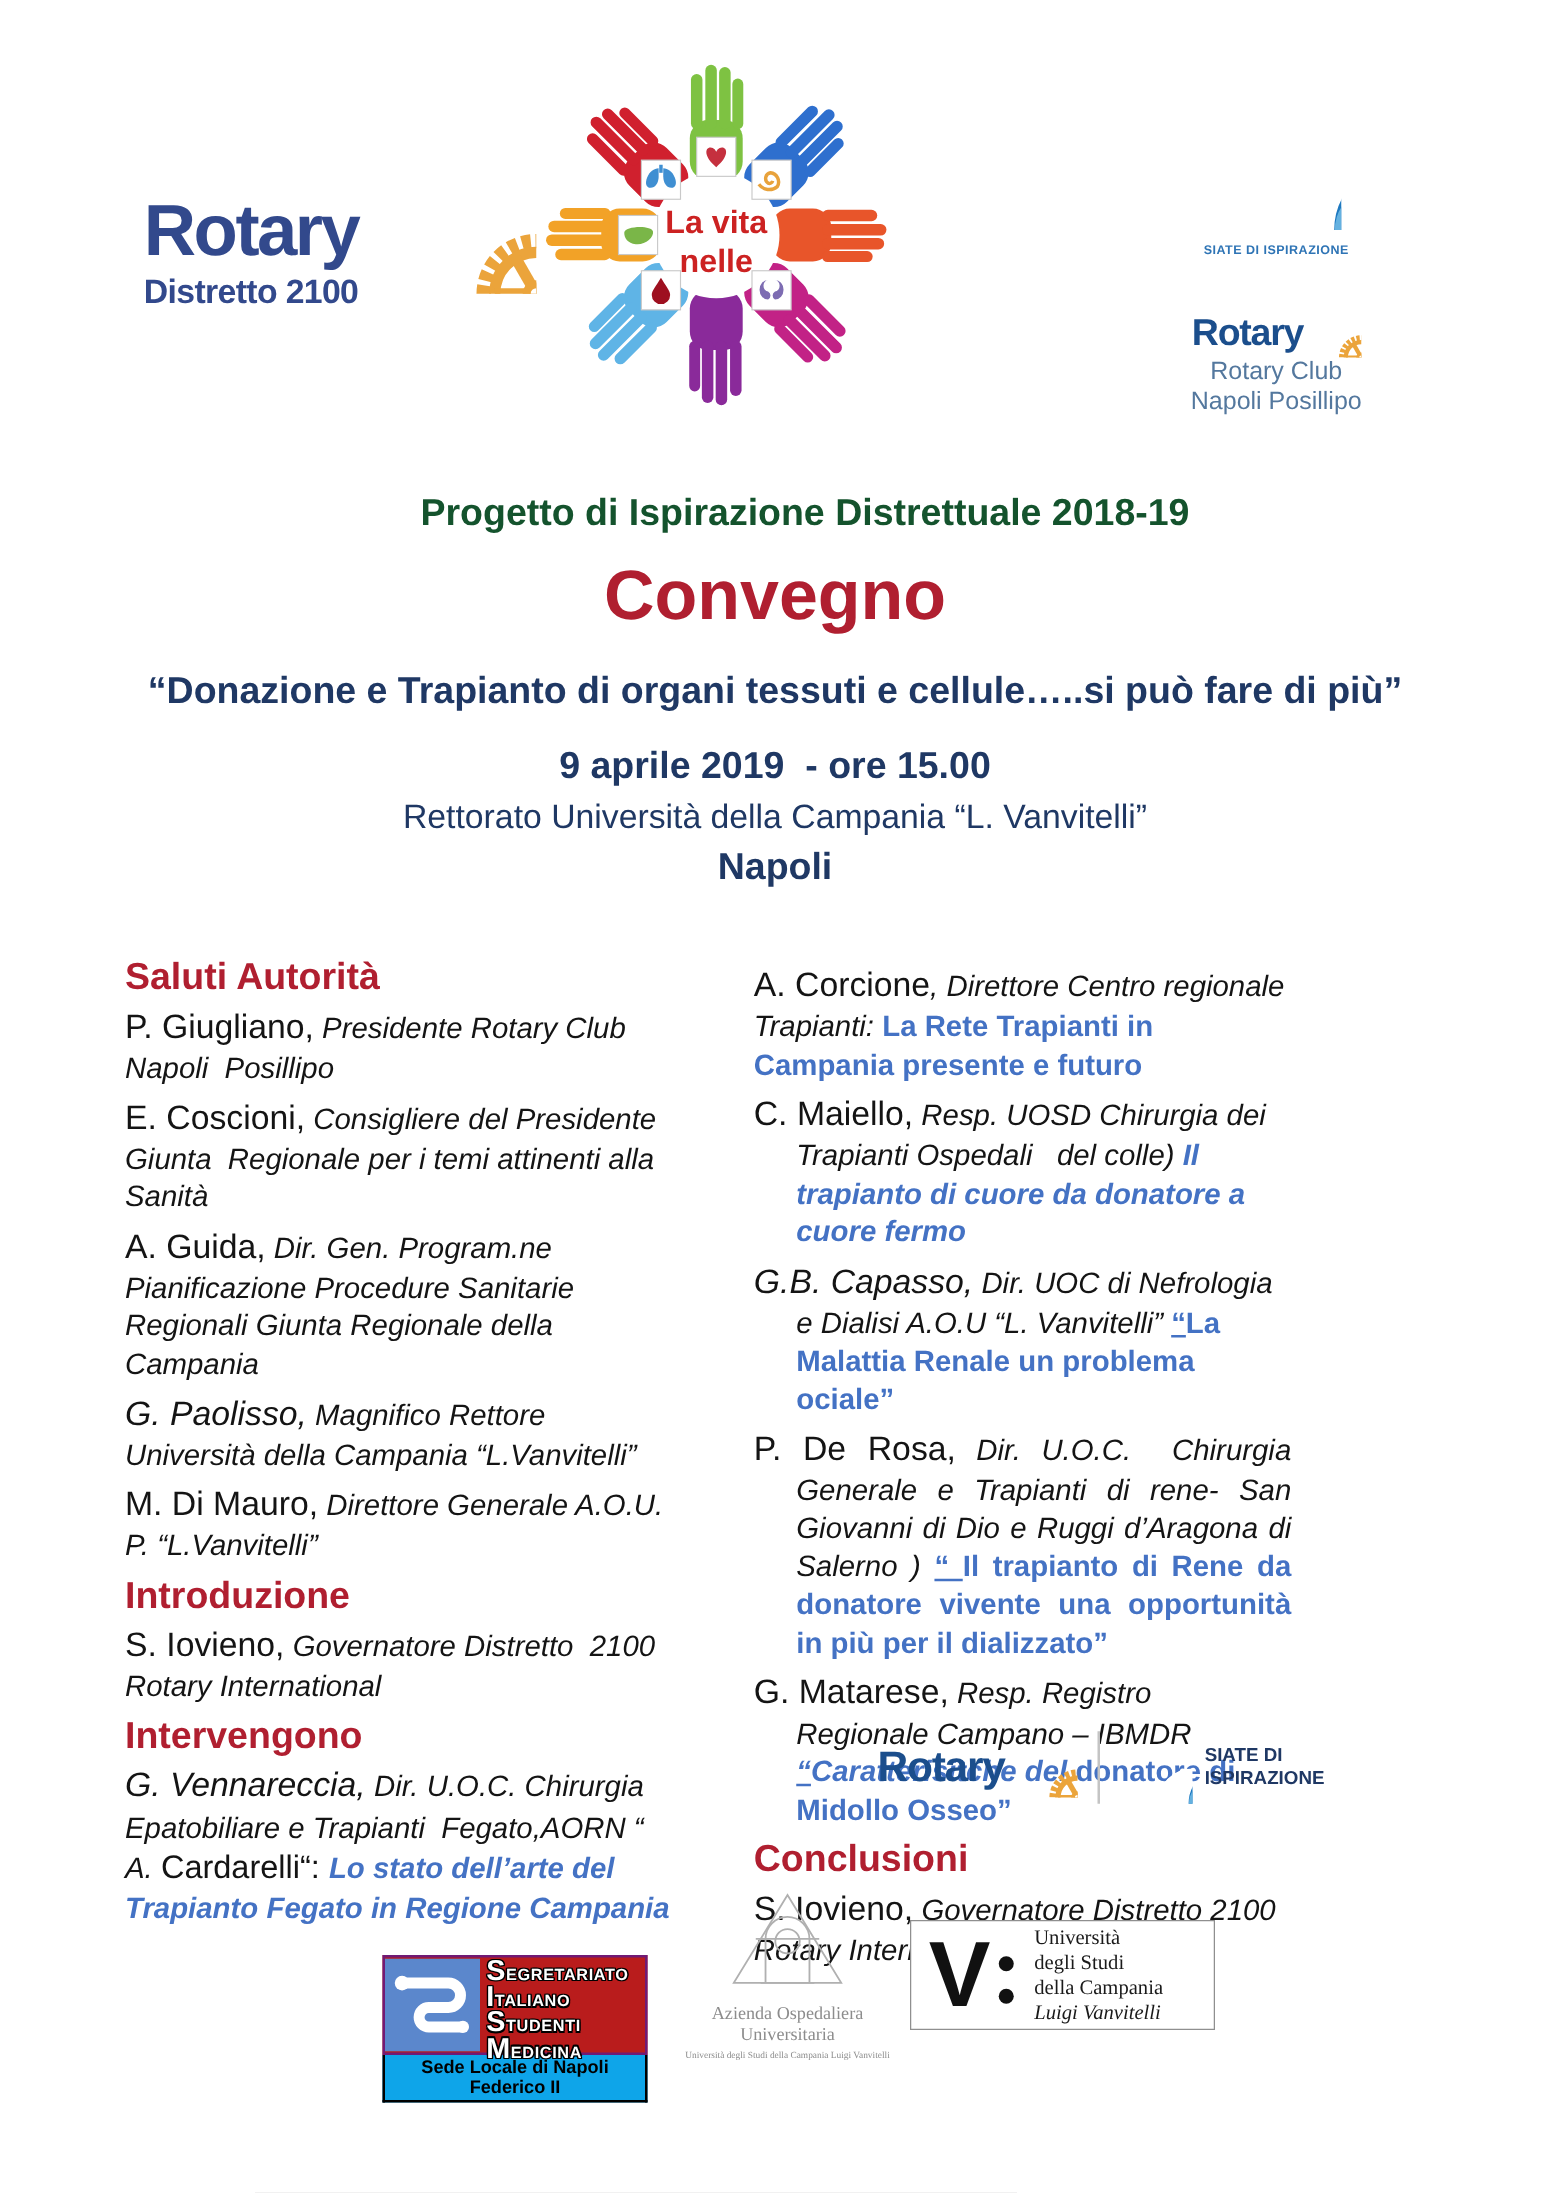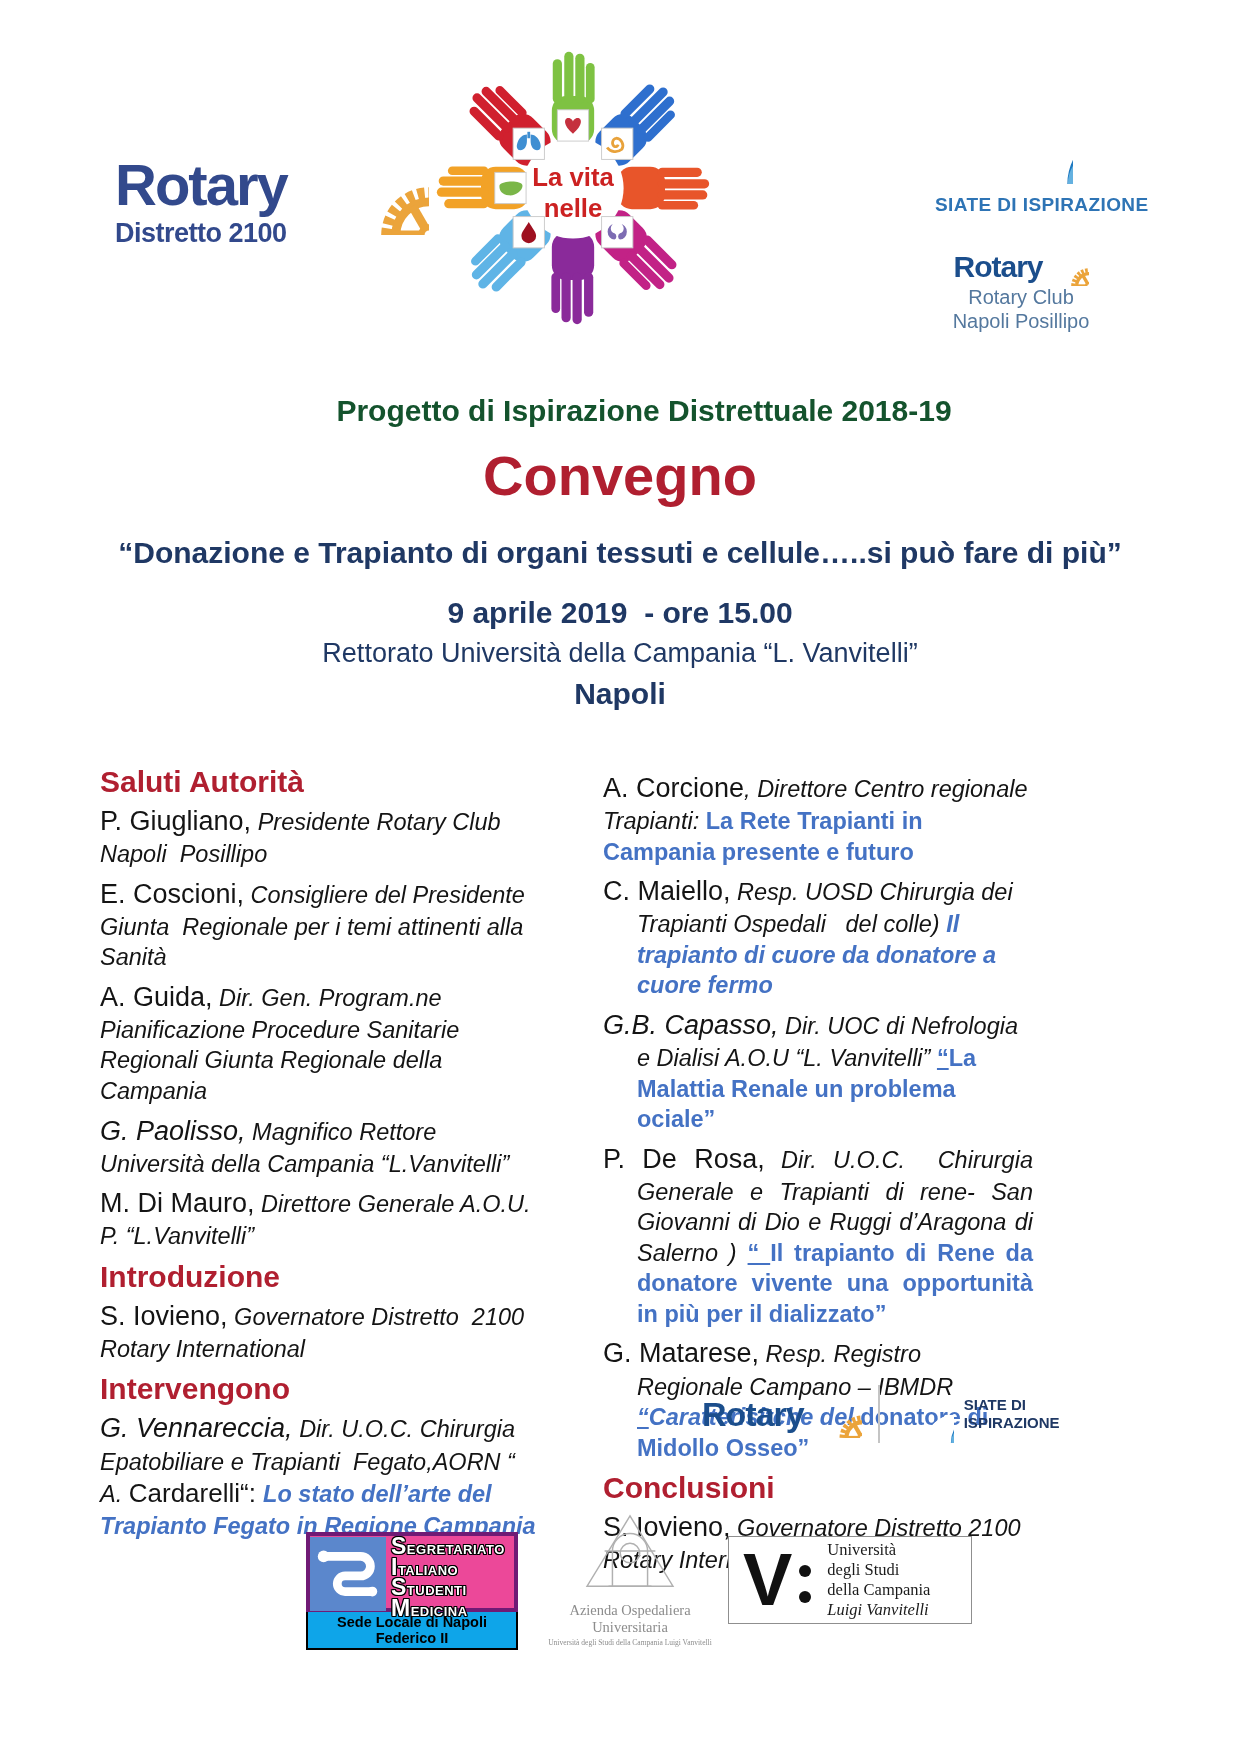--- a/index.html
+++ b/index.html
@@ -9,21 +9,21 @@
   
   .logo-district{position:absolute;left:115px;top:156px;}
   .district-word{font-size:58px;font-weight:bold;color:#32498c;letter-spacing:-2px;line-height:1;}
   .district-sub{font-size:27px;font-weight:bold;color:#32498c;margin-top:4px;letter-spacing:-0.5px;}
   .district-gear{position:absolute;left:327px;top:133px;}
 
   .logo-hands{position:absolute;left:432px;top:50px;}
   .hands-line{font-family:"Liberation Sans",sans-serif;font-weight:bold;}
 
   .logo-inspiration{position:absolute;left:935px;top:80px;width:172px;text-align:center;}
-  .inspiration-tagline{margin-top:6px;font-size:19px;font-weight:bold;color:#2e74b5;letter-spacing:0.4px;white-space:nowrap;}
+  .inspiration-tagline{margin-top:6px;font-size:10px;font-weight:bold;color:#2e74b5;letter-spacing:0.4px;white-space:nowrap;}
 
   .logo-club{position:absolute;left:935px;top:248px;width:172px;text-align:center;}
   .club-brand-row{display:flex;align-items:center;justify-content:center;gap:8px;}
   .club-brand{font-size:30px;font-weight:bold;color:#1b4e8c;letter-spacing:-1px;}
   .club-line{font-size:20px;color:#54789e;line-height:1.18;}
 
   
   .t{position:absolute;left:0;width:100%;text-align:center;white-space:pre-wrap;}
   .t-project{top:394px;font-size:30px;font-weight:bold;color:#14532d;padding-left:24px;}
   .t-event{top:443px;font-size:56px;font-weight:bold;color:#b01f30;}
@@ -51,21 +51,21 @@
   .seg-talk-italic-underline{font-size:23.5px;color:#4472c4;font-weight:bold;font-style:italic;text-decoration:underline;}
 
   
   .footer-combo{position:absolute;left:702px;top:1383px;height:62px;display:flex;align-items:center;}
   .fc-brand{font-size:34px;font-weight:bold;color:#1b4e8c;letter-spacing:-1px;margin-right:10px;}
   .fc-divider{width:2px;height:58px;background:#c4c4c4;margin:0 16px;}
   .fc-tagline{margin-left:10px;font-size:15px;font-weight:bold;color:#1f3864;line-height:1.2;}
 
   
   .sism{position:absolute;left:306px;top:1532px;width:212px;}
-  .sism-top{box-sizing:border-box;border:4px solid #701a75;width:212px;height:80px;display:flex;background:#ec4899;}
+  .sism-top{box-sizing:border-box;border:2px solid #701a75;width:212px;height:80px;display:flex;background:#b91c1c;margin-top:32px;}
   .sism-words{padding:2px 0 0 5px;}
   .sism-word{font-size:13px;font-weight:bold;text-transform:uppercase;letter-spacing:0.5px;line-height:16.5px;
              color:#fff;text-shadow:-1px -1px 0 #000,1px -1px 0 #000,-1px 1px 0 #000,1px 1px 0 #000,0 1px 0 #000,0 -1px 0 #000,1px 0 0 #000,-1px 0 0 #000;}
   .sism-word::first-letter{font-size:23px;}
   .sism-caption{box-sizing:border-box;border:2px solid #000;border-top:none;width:212px;text-align:center;
                 font-size:14.5px;font-weight:bold;color:#000;padding:2px 2px;background:#0ea5e9;}
 
   .azienda{position:absolute;left:548px;top:1514px;width:164px;text-align:center;}
   .azienda-name{font-family:"Liberation Serif",serif;font-size:14.5px;color:#8c8c8c;margin-top:2px;}
   .azienda-sub{font-family:"Liberation Serif",serif;font-size:7.5px;color:#8c8c8c;margin-top:2px;}

